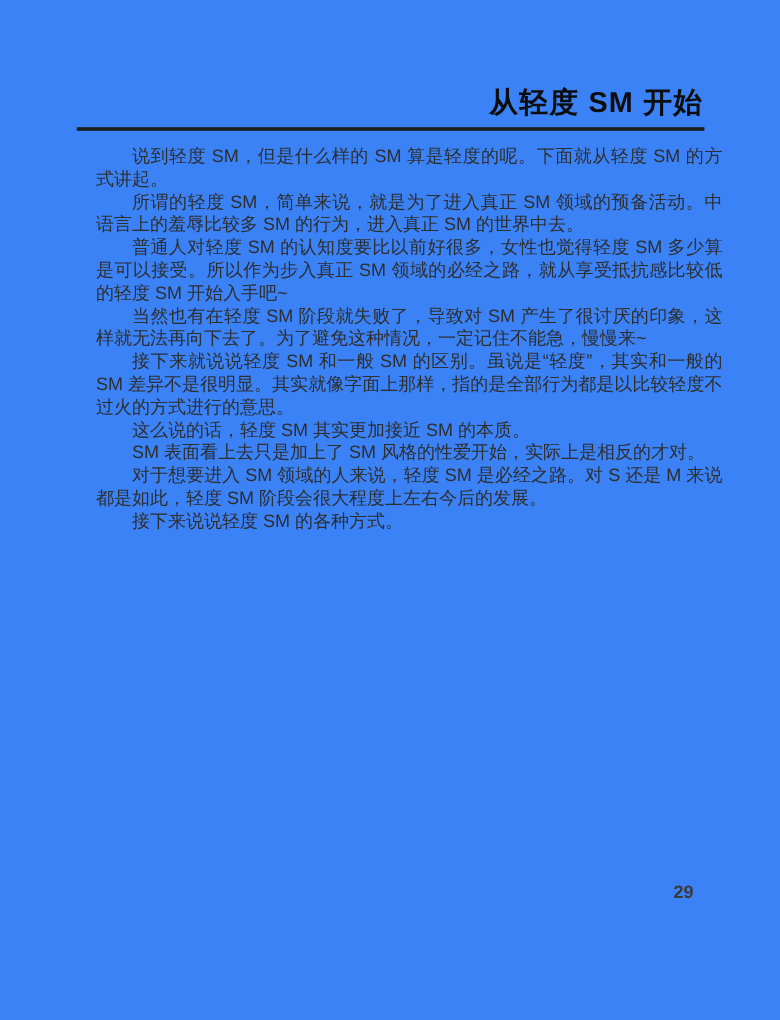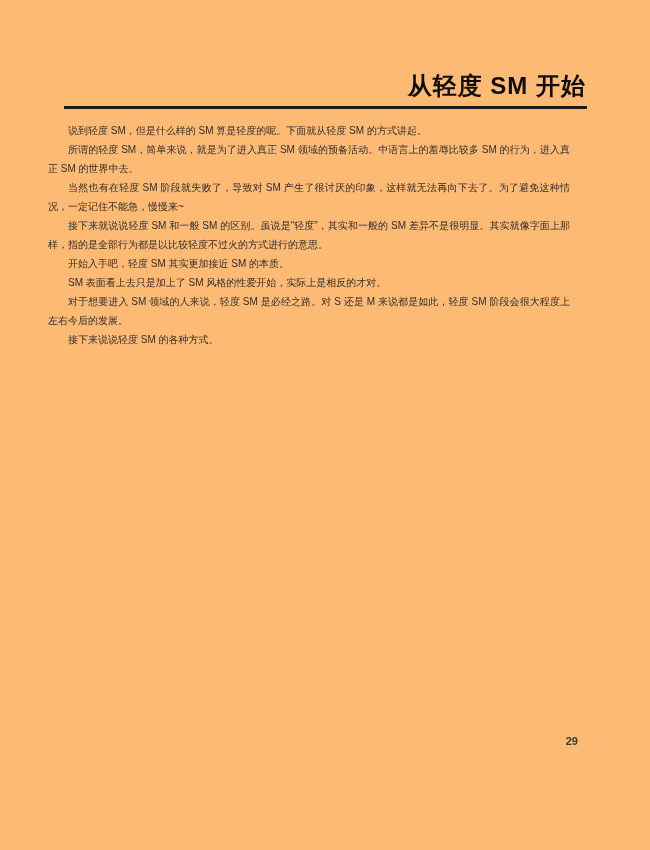--- a/index.html
+++ b/index.html
@@ -9,21 +9,21 @@
   }
   body {
     width: 650px;
     height: 850px;
     font-family: "Liberation Sans", "DejaVu Sans", sans-serif;
   }
   .page {
     position: relative;
     width: 650px;
     height: 850px;
-    background: #fdba74;
+    background: #3b82f6;
     overflow: hidden;
   }
   .page-title {
     position: absolute;
     top: 72px;
     left: 64px;
     right: 64px;
     margin: 0;
     text-align: right;
     font-size: 24px;
@@ -36,58 +36,59 @@
     position: absolute;
     top: 106px;
     left: 64px;
     right: 63px;
     height: 3px;
     background: #1c1c1c;
   }
   .body-text {
     position: absolute;
     top: 121px;
-    left: 48px;
+    left: 80px;
     width: 522px;
-    font-size: 10px;
+    font-size: 15px;
     line-height: 19px;
     color: #2e2e2e;
     text-align: justify;
     text-justify: inter-character;
   }
   .body-text p {
     margin: 0;
     padding: 0;
     text-indent: 2em;
   }
   .page-number {
     position: absolute;
     top: 735px;
     right: 72px;
-    font-size: 11px;
+    font-size: 15px;
     font-weight: 600;
     color: #3a3a3a;
     text-align: right;
   }
 </style>
 </head>
 <body>
 
 <div class="page">
 
   <h1 class="page-title">从轻度 SM 开始</h1>
 
   <div class="title-rule"></div>
 
   <div class="body-text">
     <p>说到轻度 SM，但是什么样的 SM 算是轻度的呢。下面就从轻度 SM 的方式讲起。</p>
     <p>所谓的轻度 SM，简单来说，就是为了进入真正 SM 领域的预备活动。中语言上的羞辱比较多 SM 的行为，进入真正 SM 的世界中去。</p>
+    <p>普通人对轻度 SM 的认知度要比以前好很多，女性也觉得轻度 SM 多少算是可以接受。所以作为步入真正 SM 领域的必经之路，就从享受抵抗感比较低的轻度 SM 开始入手吧~</p>
     <p>当然也有在轻度 SM 阶段就失败了，导致对 SM 产生了很讨厌的印象，这样就无法再向下去了。为了避免这种情况，一定记住不能急，慢慢来~</p>
     <p>接下来就说说轻度 SM 和一般 SM 的区别。虽说是“轻度”，其实和一般的 SM 差异不是很明显。其实就像字面上那样，指的是全部行为都是以比较轻度不过火的方式进行的意思。</p>
-    <p>开始入手吧，轻度 SM 其实更加接近 SM 的本质。</p>
+    <p>这么说的话，轻度 SM 其实更加接近 SM 的本质。</p>
     <p>SM 表面看上去只是加上了 SM 风格的性爱开始，实际上是相反的才对。</p>
     <p>对于想要进入 SM 领域的人来说，轻度 SM 是必经之路。对 S 还是 M 来说都是如此，轻度 SM 阶段会很大程度上左右今后的发展。</p>
     <p>接下来说说轻度 SM 的各种方式。</p>
   </div>
 
   <div class="page-number">29</div>
 
 </div>
 
 </body></html>

